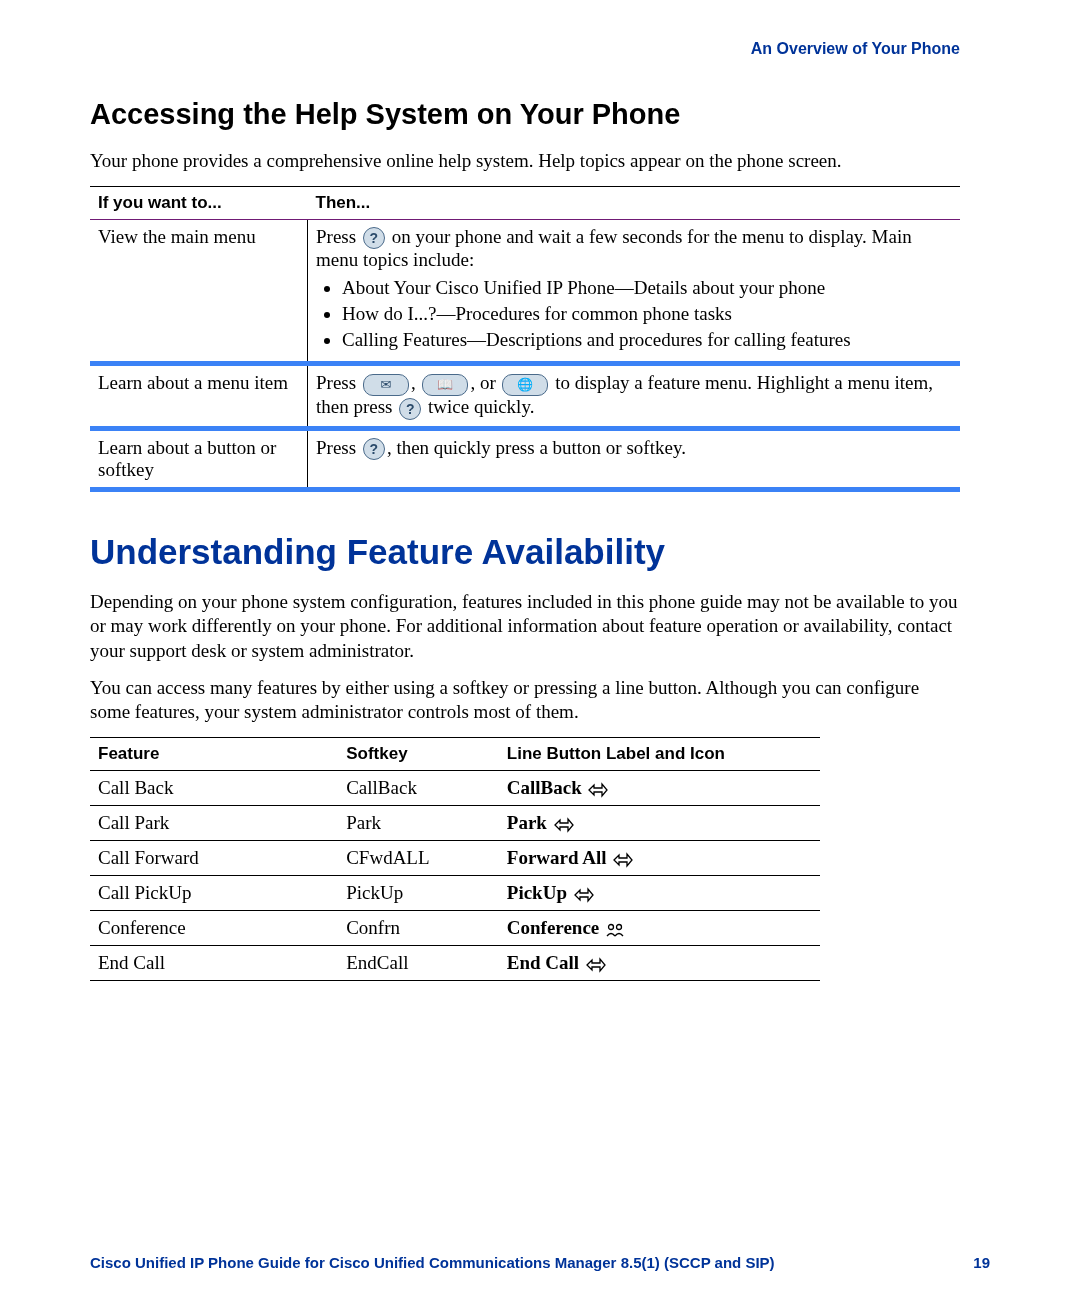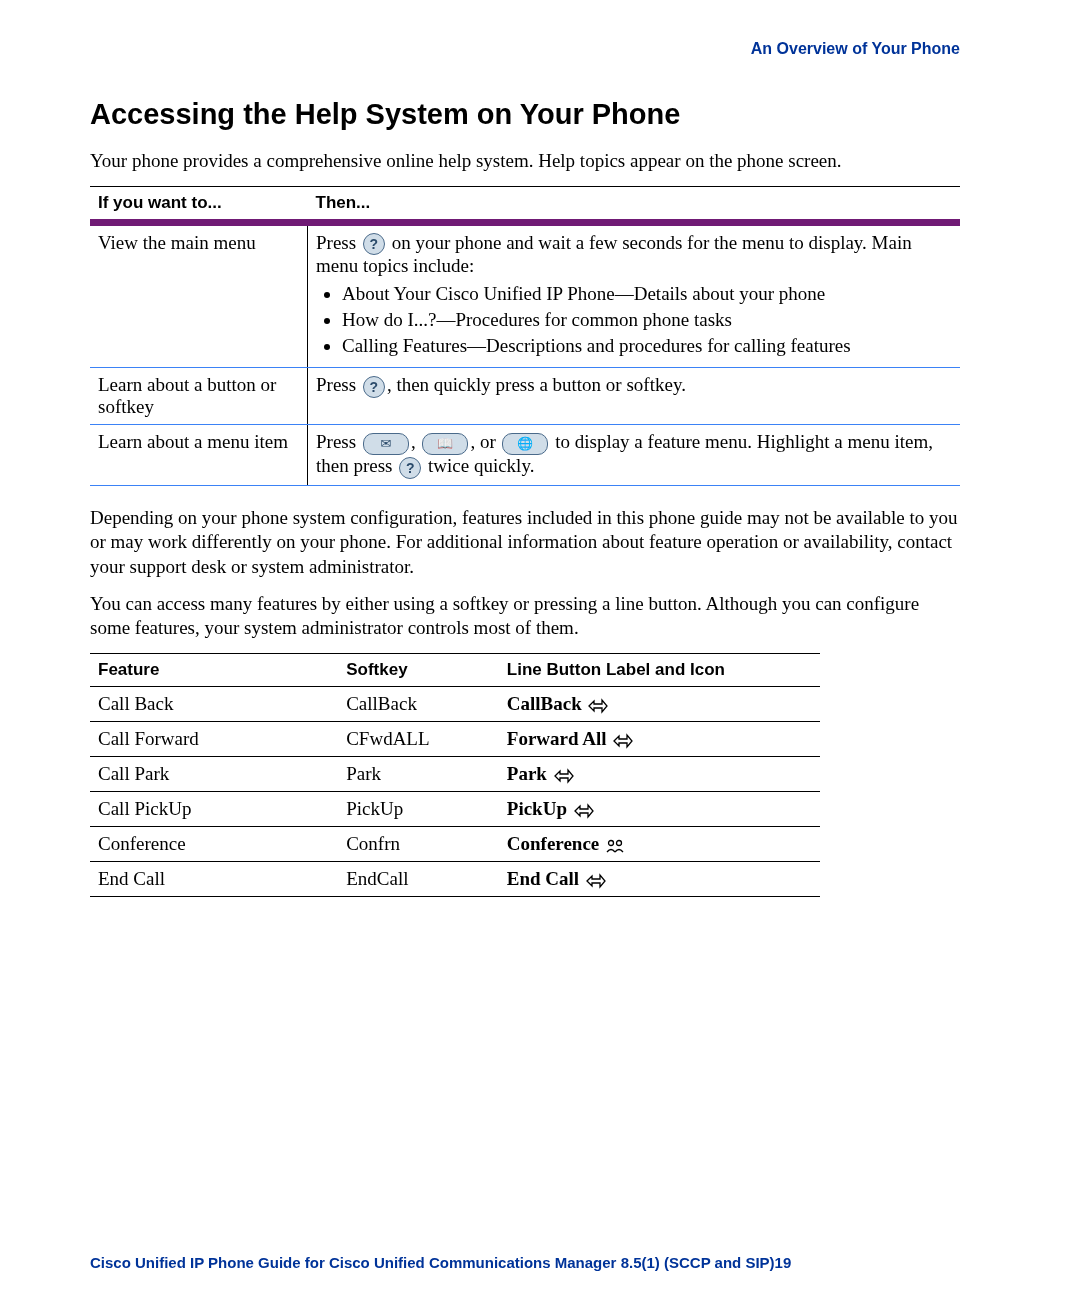--- a/index.html
+++ b/index.html
@@ -49,26 +49,26 @@
     margin: 10px 0 20px 0;
     font-size: 19px;
   }
   th {
     text-align: left;
     font-family: Arial, Helvetica, sans-serif;
     font-weight: bold;
     font-size: 17px;
     padding: 6px 8px;
     border-top: 1.5px solid #000;
-    border-bottom: 7px solid #701a75;
+    border-bottom: 1px solid #701a75;
   }
   td {
     vertical-align: top;
     padding: 6px 8px;
-    border-bottom: 1px solid #3b82f6;
+    border-bottom: 5px solid #3b82f6;
   }
   td.col1 {
     width: 25%;
     border-right: 1px solid #000;
   }
   td ul {
     margin: 6px 0 4px 0;
     padding-left: 26px;
   }
   td ul li {
@@ -118,21 +118,21 @@
     display: inline-block;
     vertical-align: middle;
     margin-left: 2px;
   }
   .footer {
     position: absolute;
     bottom: 40px;
     left: 90px;
     right: 90px;
     display: flex;
-    justify-content: flex-start;
+    justify-content: space-between;
     font-family: Arial, Helvetica, sans-serif;
     font-weight: bold;
     color: #003399;
     font-size: 15px;
     border-top: none;
   }
 </style>
 </head>
 <body>
 
@@ -157,34 +157,35 @@
         <td>
           <span>Press </span><span class="icon-circle">?</span><span> on your phone and wait a few seconds for the menu to display. Main menu topics include:</span>
           <ul>
             <li>About Your Cisco Unified IP Phone—Details about your phone</li>
             <li>How do I...?—Procedures for common phone tasks</li>
             <li>Calling Features—Descriptions and procedures for calling features</li>
           </ul>
         </td>
       </tr>
       <tr>
+        <td class="col1">Learn about a menu item</td>
+        <td>
+          <span>Press </span><span class="icon-oval">✉</span><span>, </span><span class="icon-oval">📖</span><span>, or </span><span class="icon-oval">🌐</span><span> to display a feature menu. Highlight a menu item, then press </span><span class="icon-circle">?</span><span> twice quickly.</span>
+        </td>
+      </tr>
+      <tr>
         <td class="col1">Learn about a button or softkey</td>
         <td>
           <span>Press </span><span class="icon-circle">?</span><span>, then quickly press a button or softkey.</span>
         </td>
       </tr>
-      <tr>
-        <td class="col1">Learn about a menu item</td>
-        <td>
-          <span>Press </span><span class="icon-oval">✉</span><span>, </span><span class="icon-oval">📖</span><span>, or </span><span class="icon-oval">🌐</span><span> to display a feature menu. Highlight a menu item, then press </span><span class="icon-circle">?</span><span> twice quickly.</span>
-        </td>
-      </tr>
     </tbody>
   </table>
 
+  <h1 class="main-heading">Understanding Feature Availability</h1>
 
   <p class="body">Depending on your phone system configuration, features included in this phone guide may not be available to you or may work differently on your phone. For additional information about feature operation or availability, contact your support desk or system administrator.</p>
   <p class="body">You can access many features by either using a softkey or pressing a line button. Although you can configure some features, your system administrator controls most of them.</p>
 
   <table class="feature-table">
     <thead>
       <tr>
         <th>Feature</th>
         <th>Softkey</th>
         <th>Line Button Label and Icon</th>
@@ -192,30 +193,30 @@
     </thead>
     <tbody id="feature-tbody">
         <tr>
           <td>Call Back</td>
           <td>CallBack</td>
           <td><span class="lb-label">CallBack</span> <svg class="line-icon" width="20" height="16" viewBox="0 0 20 16">
               <polygon points="1,8 6,3 6,6 14,6 14,2 19,8 14,14 14,10 6,10 6,13" fill="none" stroke="#000" stroke-width="1.3"></polygon>
             </svg></td>
         </tr>
         <tr>
+          <td>Call Park</td>
+          <td>Park</td>
+          <td><span class="lb-label">Park</span> <svg class="line-icon" width="20" height="16" viewBox="0 0 20 16">
+              <polygon points="1,8 6,3 6,6 14,6 14,2 19,8 14,14 14,10 6,10 6,13" fill="none" stroke="#000" stroke-width="1.3"></polygon>
+            </svg></td>
+        </tr>
+        <tr>
           <td>Call Forward</td>
           <td>CFwdALL</td>
           <td><span class="lb-label">Forward All</span> <svg class="line-icon" width="20" height="16" viewBox="0 0 20 16">
-              <polygon points="1,8 6,3 6,6 14,6 14,2 19,8 14,14 14,10 6,10 6,13" fill="none" stroke="#000" stroke-width="1.3"></polygon>
-            </svg></td>
-        </tr>
-        <tr>
-          <td>Call Park</td>
-          <td>Park</td>
-          <td><span class="lb-label">Park</span> <svg class="line-icon" width="20" height="16" viewBox="0 0 20 16">
               <polygon points="1,8 6,3 6,6 14,6 14,2 19,8 14,14 14,10 6,10 6,13" fill="none" stroke="#000" stroke-width="1.3"></polygon>
             </svg></td>
         </tr>
         <tr>
           <td>Call PickUp</td>
           <td>PickUp</td>
           <td><span class="lb-label">PickUp</span> <svg class="line-icon" width="20" height="16" viewBox="0 0 20 16">
               <polygon points="1,8 6,3 6,6 14,6 14,2 19,8 14,14 14,10 6,10 6,13" fill="none" stroke="#000" stroke-width="1.3"></polygon>
             </svg></td>
         </tr>

